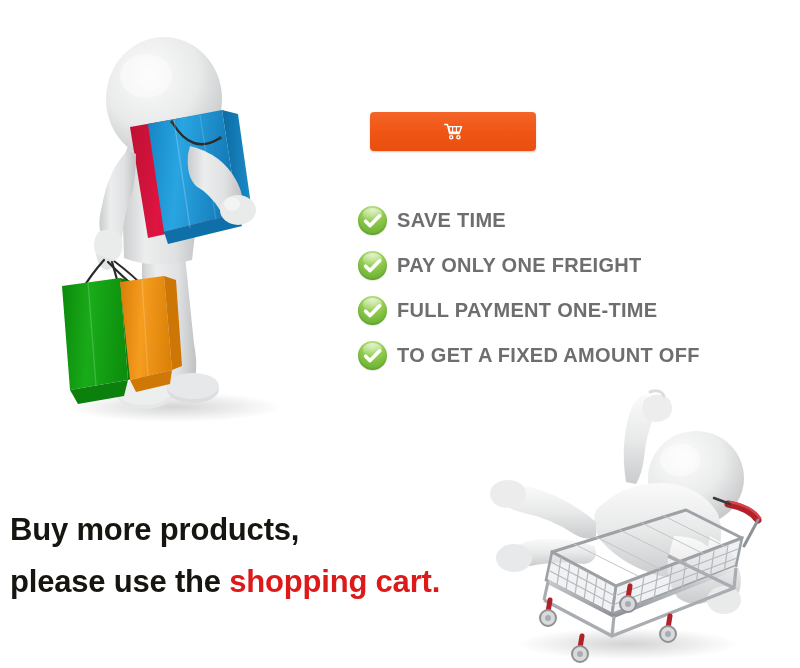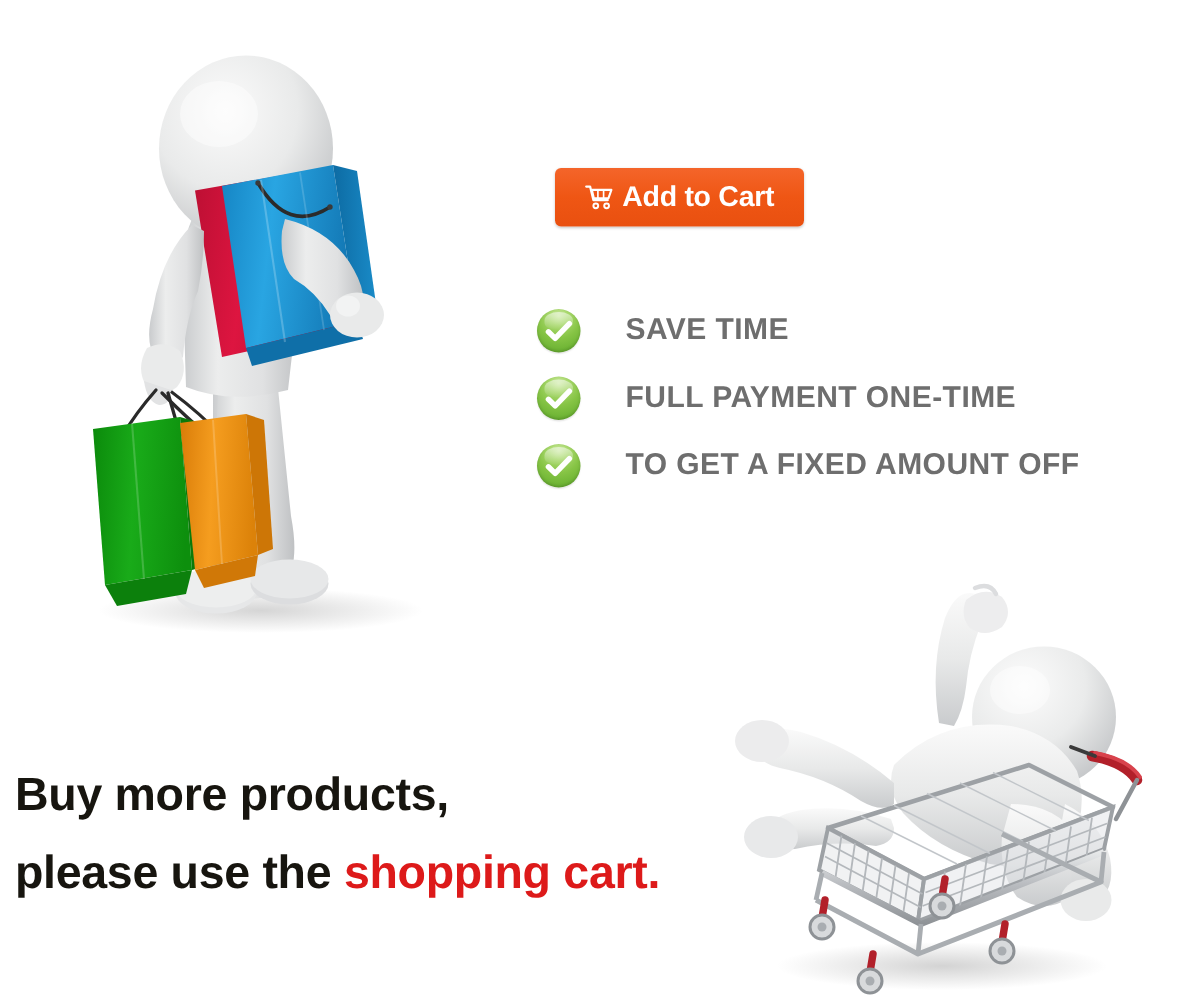--- a/index.html
+++ b/index.html
@@ -63,21 +63,21 @@
   .benefits-list {
     position: absolute;
     left: 358px;
     top: 198px;
     width: 420px;
   }
   .benefit-row {
     display: flex;
     align-items: center;
     height: 45px;
-    gap: 30px;
+    gap: 10px;
   }
   .check-badge {
     flex: none;
     position: relative;
     width: 29px;
     height: 29px;
     border-radius: 50%;
     background:
       radial-gradient(circle at 50% 16%, #c7e79a 0%, #a8d86c 22%, #86c445 52%, #6cb333 82%, #5da02c 100%);
     box-shadow: inset 0 -1px 2px rgba(0,0,0,0.16), 0 1px 1px rgba(0,0,0,0.10);
@@ -252,34 +252,41 @@
   <button class="add-to-cart-button">
     <span class="cart-glyph">
       <svg viewBox="0 0 19 17" xmlns="http://www.w3.org/2000/svg" aria-hidden="true">
         <path d="M0.8 1.4 H3.4 L5.6 10.4 H15.2" fill="none" stroke="#ffffff" stroke-width="1.5" stroke-linecap="round" stroke-linejoin="round"></path>
         <path d="M4.6 3.6 H17.6 L15.6 9.2 H5.9 Z" fill="none" stroke="#ffffff" stroke-width="1.4" stroke-linejoin="round"></path>
         <path d="M8.6 3.6 V9.2 M12.4 3.6 V9.2" stroke="#ffffff" stroke-width="1.1"></path>
         <circle cx="7.2" cy="14.2" r="1.6" fill="none" stroke="#ffffff" stroke-width="1.3"></circle>
         <circle cx="14.4" cy="14.2" r="1.6" fill="none" stroke="#ffffff" stroke-width="1.3"></circle>
       </svg>
     </span>
-    <span class="btn-text">Add to Cart</span>
   </button>
 
   <div class="benefits-list">
 
     <div class="benefit-row">
       <span class="check-badge">
         <svg viewBox="0 0 29 29" xmlns="http://www.w3.org/2000/svg" aria-hidden="true">
           <path d="M7.6 15.2 L12.1 19.6 L21.6 9.8" fill="none" stroke="#ffffff" stroke-width="3.6" stroke-linecap="round" stroke-linejoin="round"></path>
         </svg>
       </span>
       <span class="benefit-label">SAVE TIME</span>
     </div>
 
+    <div class="benefit-row">
+      <span class="check-badge">
+        <svg viewBox="0 0 29 29" xmlns="http://www.w3.org/2000/svg" aria-hidden="true">
+          <path d="M7.6 15.2 L12.1 19.6 L21.6 9.8" fill="none" stroke="#ffffff" stroke-width="3.6" stroke-linecap="round" stroke-linejoin="round"></path>
+        </svg>
+      </span>
+      <span class="benefit-label">PAY ONLY ONE FREIGHT</span>
+    </div>
 
     <div class="benefit-row">
       <span class="check-badge">
         <svg viewBox="0 0 29 29" xmlns="http://www.w3.org/2000/svg" aria-hidden="true">
           <path d="M7.6 15.2 L12.1 19.6 L21.6 9.8" fill="none" stroke="#ffffff" stroke-width="3.6" stroke-linecap="round" stroke-linejoin="round"></path>
         </svg>
       </span>
       <span class="benefit-label">FULL PAYMENT ONE-TIME</span>
     </div>
 

